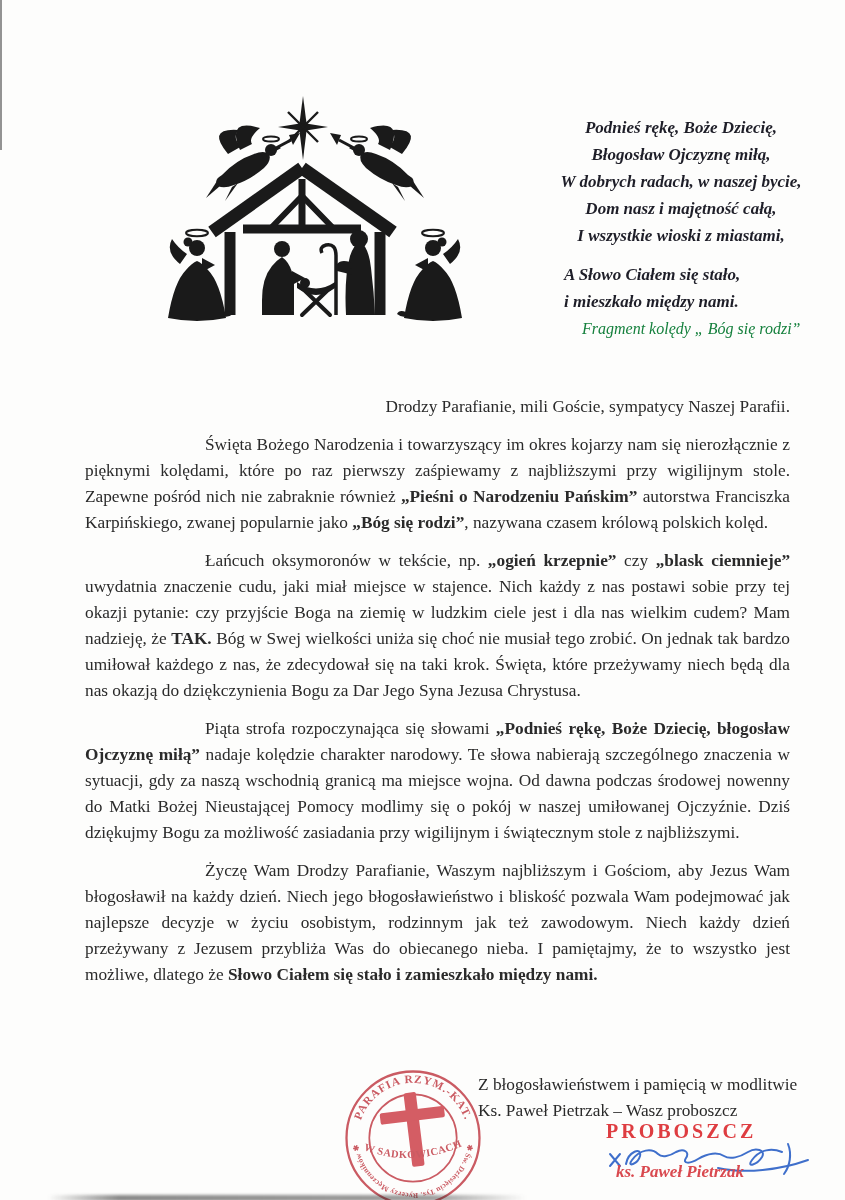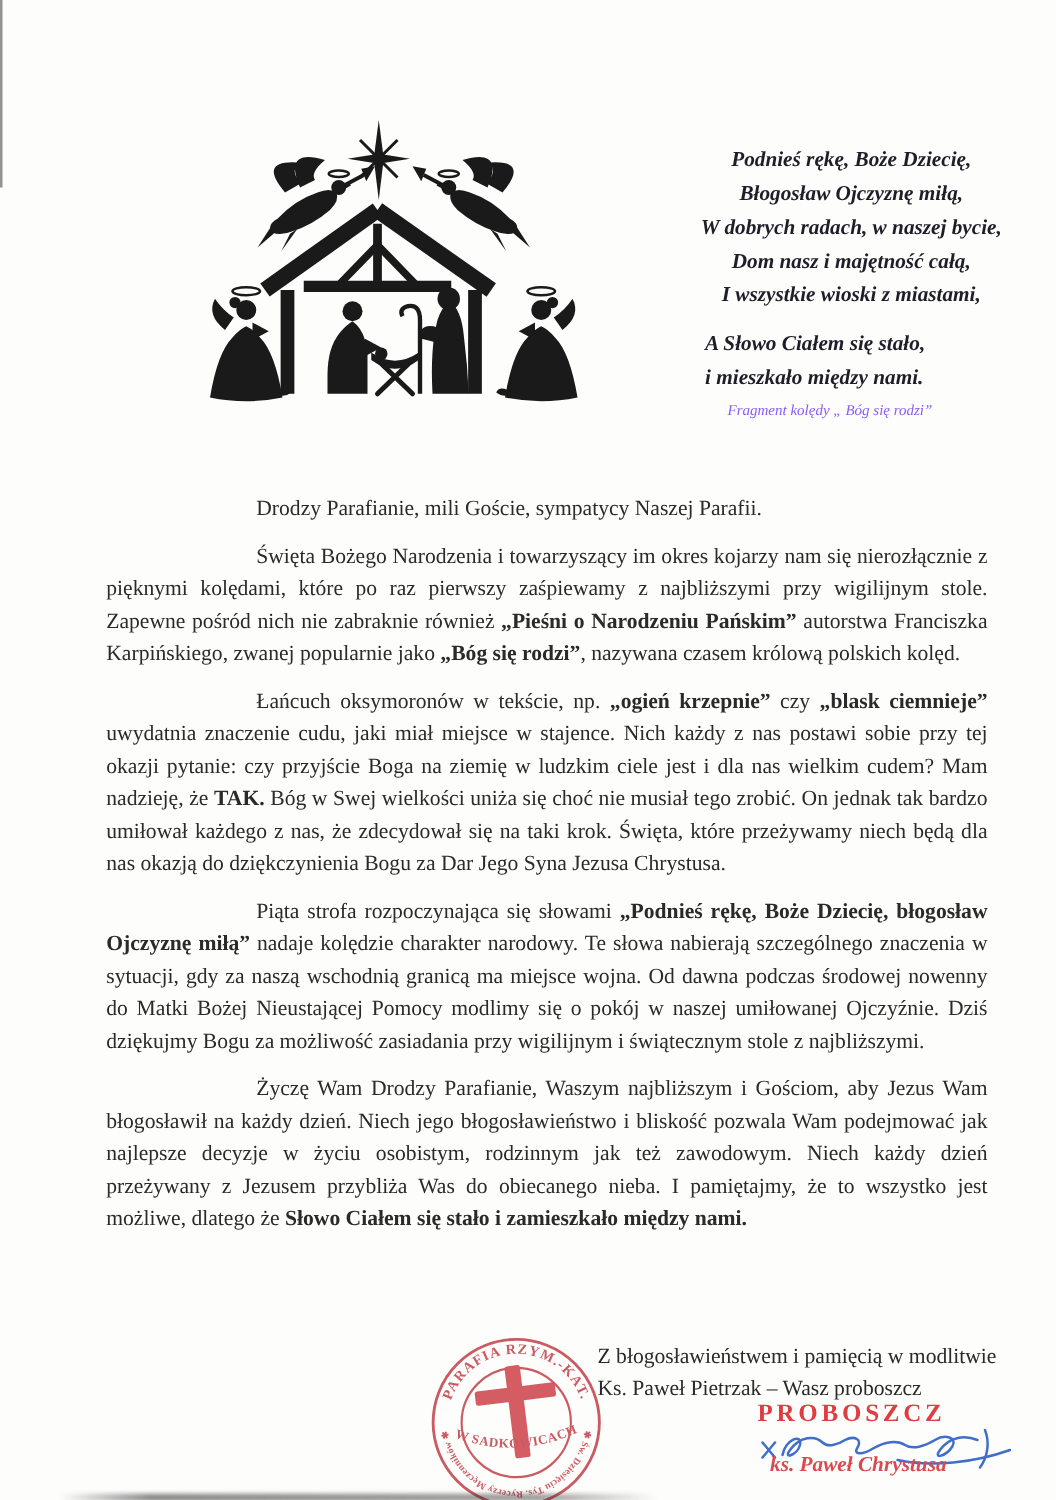--- a/index.html
+++ b/index.html
@@ -12,29 +12,29 @@
   .nativity { position:absolute; left:150px; top:82px; width:330px; height:280px; }
   .nativity .ink { fill:#1a1a1a; }
   .nativity .ink-s { stroke:#1a1a1a; fill:none; }
   
   .poem {
     position:absolute; left:518px; top:114px; width:326px;
     font-style:italic; font-weight:bold; font-size:17px; line-height:27px;
     color:var(--poem-ink,#1e1e28); text-align:center;
   }
   .poem .stanza2 { margin-top:12px; text-align:left; padding-left:46px; }
-  .poem .attribution { font-weight:normal; font-size:12px; text-align:left; padding-left:64px; color:#8b5cf6; }
+  .poem .attribution { font-weight:normal; font-size:16px; text-align:left; padding-left:64px; color:#15803d; }
   
   .body-text {
     position:absolute; left:85px; top:394px; width:705px;
     font-size:17.3px; line-height:26px; text-align:justify;
   }
   .para { margin:0 0 12px 0; text-indent:120px; }
   .para b { font-weight:bold; }
-  .greeting { text-align:left; }
+  .greeting { text-align:right; }
   
   .closing {
     position:absolute; left:478px; top:1072px; width:336px;
     text-align:left; font-size:17.3px; line-height:26px;
   }
   
   .stamp { position:absolute; left:337px; top:1062px; width:152px; height:152px; opacity:.88; }
   .stamp .ring { stroke:var(--stamp-red,#c4454e); fill:none; }
   .stamp text { fill:var(--stamp-red,#c4454e); font-family:"Liberation Serif",serif; font-weight:bold; }
   .stamp .cross { fill:var(--cross-red,#cf4750); }
@@ -192,18 +192,18 @@
   </svg>
 
   <div class="sig-block">
     <div class="proboszcz">PROBOSZCZ</div>
     <svg class="signature" viewBox="0 0 236 56">
       <path d="M10,34 L20,22 M10,22 L20,34"></path>
       <path d="M26,32 C28,20 42,14 40,24 C38,32 26,36 32,28 C40,17 52,16 58,22 C62,26 70,24 76,20 C84,16 90,20 86,26 C82,32 90,32 98,27 C108,21 118,20 124,24 C130,28 140,25 148,20 C156,15 166,18 162,25 C157,33 146,36 152,28 C160,17 172,16 182,20"></path>
       <path d="M118,36 C145,42 180,38 208,28"></path>
       <path d="M188,12 C192,22 190,34 184,42"></path>
     </svg>
-    <div class="sig-name">ks. Paweł Chrystusa</div>
+    <div class="sig-name">ks. Paweł Pietrzak</div>
   </div>
 
   <div class="edge-left"></div>
   <div class="smudge-bottom"></div>
 </div>
 
 </body></html>

